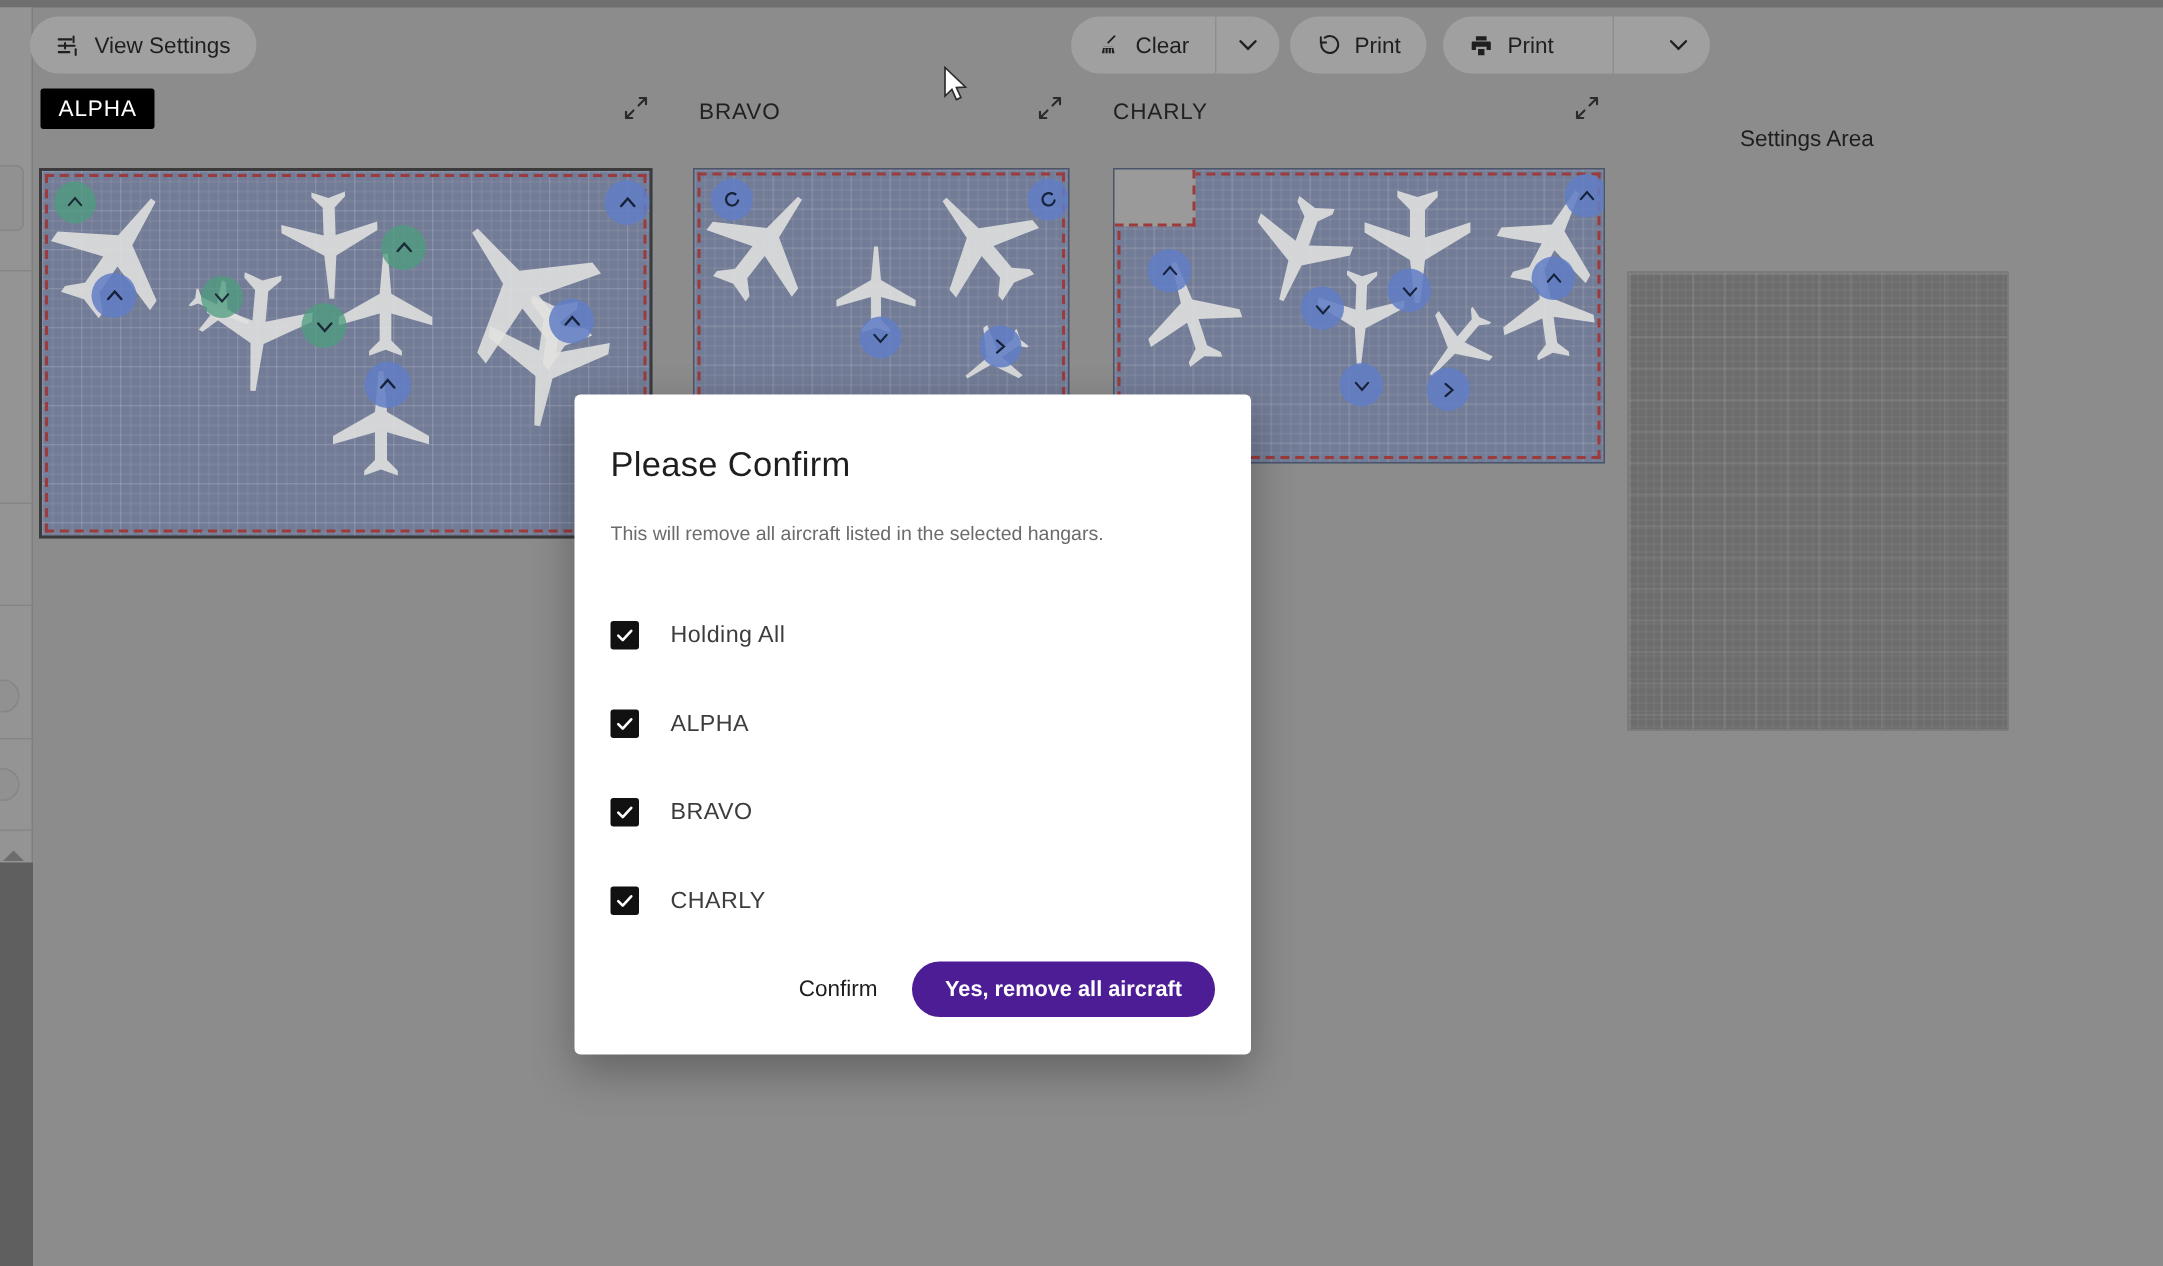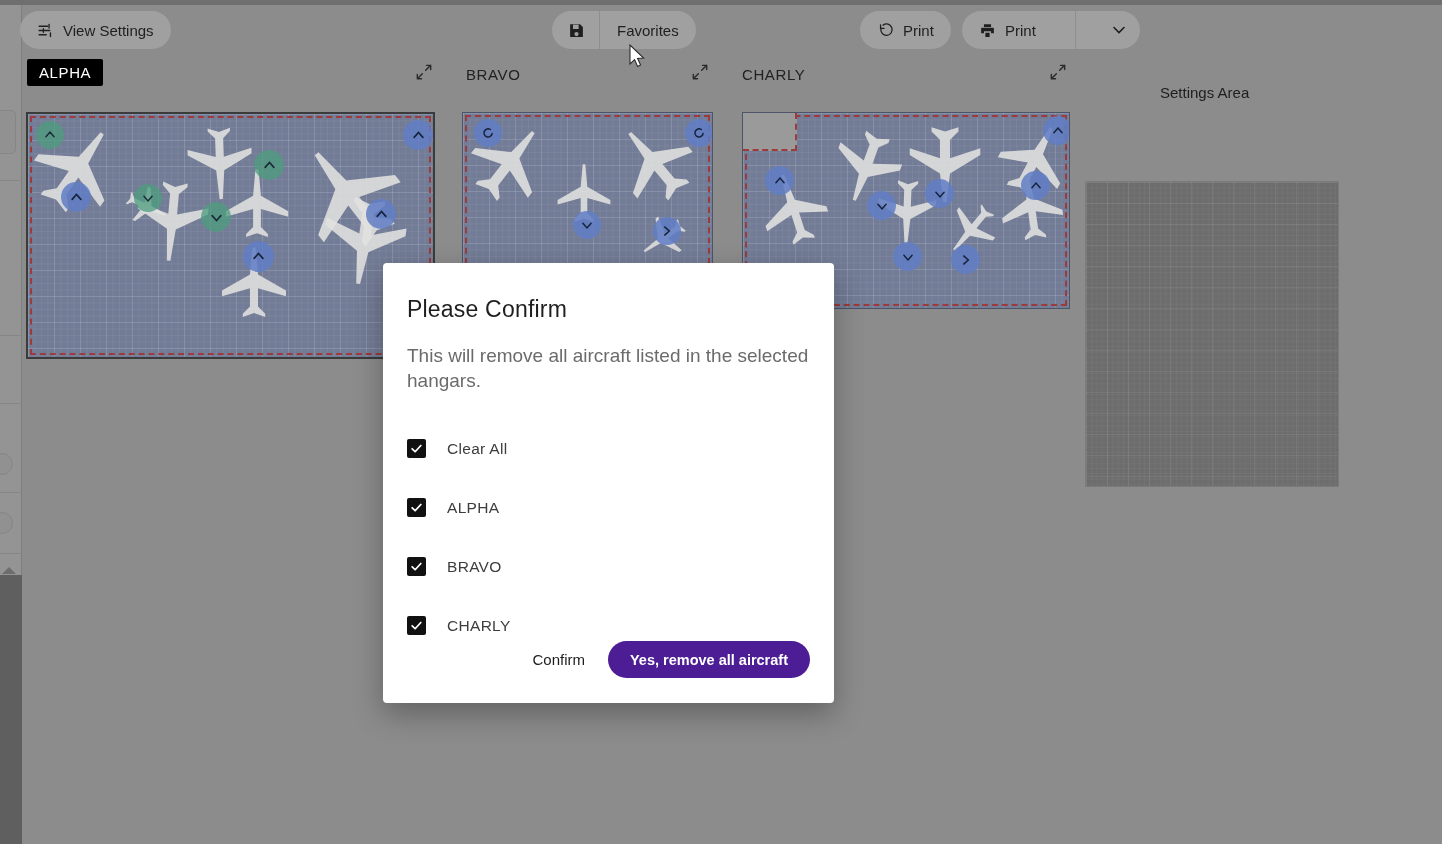--- a/index.html
+++ b/index.html
@@ -110,21 +110,21 @@
   }
 
   
   .dialog {
     position: absolute; left: 383px; top: 263px; width: 451px; height: 440px;
     background: #fff; border-radius: 4px;
     box-shadow: 0 11px 30px rgba(0,0,0,.30);
     padding: 33px 24px 0 24px;
   }
   .dlg-title { font-size: 23px; color: #1e1e1e; font-weight: 400; letter-spacing: .2px; }
-  .dlg-body { margin-top: 20px; font-size: 19px; line-height: 25px; color: #6b6b6b; }
+  .dlg-body { margin-top: 20px; font-size: 13px; line-height: 25px; color: #6b6b6b; }
   .dlg-list { margin-top: 26px; }
   .dlg-row { display: flex; align-items: center; gap: 21px; height: 59px; cursor: pointer; }
   .cb {
     width: 19px; height: 19px; background: #111; border-radius: 2px;
     display: flex; align-items: center; justify-content: center; flex: none;
   }
   .cb-label { font-size: 15.5px; color: #3d3d3d; letter-spacing: .3px; }
   .dlg-actions {
     position: absolute; right: 24px; bottom: 25px;
     display: flex; align-items: center; gap: 17px;
@@ -174,34 +174,42 @@
               <line x1="3" y1="18" x2="13" y2="18"></line>
             <line x1="17" y1="3.4" x2="17" y2="8.6"></line>
               <line x1="9" y1="9.4" x2="9" y2="14.6"></line>
               <line x1="19" y1="15.4" x2="19" y2="20.6"></line>
           </svg>
         </span>
         <span>View Settings</span>
       </button>
     </div>
 
-    <div class="tb-group" style="left:552px; top:6px;">
-      <button class="tb-btn" style="padding:0 14px 0 16px;">
+
+    <div class="tb-group" style="left:714px; top:6px;">
+      <button class="tb-btn">
         <span class="icon">
-          <svg width="17" height="17" viewBox="0 0 24 24" fill="#1f1f1f">
-            <path d="M3 3h14l4 4v14H3V3zm4 1v6h8V4H7zm5 10a3 3 0 100 6 3 3 0 000-6z"></path>
+          <svg width="17" height="17" viewBox="0 0 24 24" fill="none" stroke="#1f1f1f" stroke-width="1.7" stroke-linecap="round">
+            <line x1="17" y1="3" x2="11" y2="9"></line>
+            <path d="M5 19h12l-1.4-6H6.4L5 19z" fill="#1f1f1f" stroke="none"></path>
+            <path d="M6.1 13.5h9.8" stroke="#a0a0a0" stroke-width="1.1"></path>
+            <path d="M8 15v4M11 15v4M14 15v4" stroke="#a0a0a0" stroke-width="1"></path>
           </svg>
         </span>
+        <span>Clear</span>
       </button>
       <div class="tb-sep"></div>
-      <button class="tb-btn">
-        <span>Favorites</span>
+      <button class="tb-btn tb-caret">
+        <span class="icon">
+          <svg width="12" height="8" viewBox="0 0 12 8">
+              <path d="M1 1.5L6 6.5L11 1.5" stroke="#1f1f1f" stroke-width="1.6" fill="none" stroke-linecap="round"></path>
+            </svg>
+        </span>
       </button>
     </div>
-
 
     <div class="tb-group" style="left:860px; top:6px;">
       <button class="tb-btn">
         <span class="icon">
           <svg width="17" height="17" viewBox="0 0 24 24" fill="none" stroke="#1f1f1f" stroke-width="1.8" stroke-linecap="round">
             <path d="M5 4v5h5"></path>
             <path d="M5.6 9a8 8 0 103-4.6"></path>
           </svg>
         </span>
         <span>Print</span>
@@ -483,21 +491,21 @@
     <div class="dlg-title">Please Confirm</div>
     <div class="dlg-body">This will remove all aircraft listed in the selected hangars.</div>
 
     <div class="dlg-list">
       <div class="dlg-row">
         <span class="cb" style="background: rgb(17, 17, 17);">
           <svg width="13" height="13" viewBox="0 0 24 24" fill="none" stroke="#fff" stroke-width="3.2" stroke-linecap="round" stroke-linejoin="round">
               <path d="M4 12.5l5.5 5.5L20 6.5"></path>
             </svg>
         </span>
-        <span class="cb-label">Clear All</span>
+        <span class="cb-label">Holding All</span>
       </div>
       <div class="dlg-row">
         <span class="cb" style="background: rgb(17, 17, 17);">
           <svg width="13" height="13" viewBox="0 0 24 24" fill="none" stroke="#fff" stroke-width="3.2" stroke-linecap="round" stroke-linejoin="round">
               <path d="M4 12.5l5.5 5.5L20 6.5"></path>
             </svg>
         </span>
         <span class="cb-label">ALPHA</span>
       </div>
       <div class="dlg-row">

